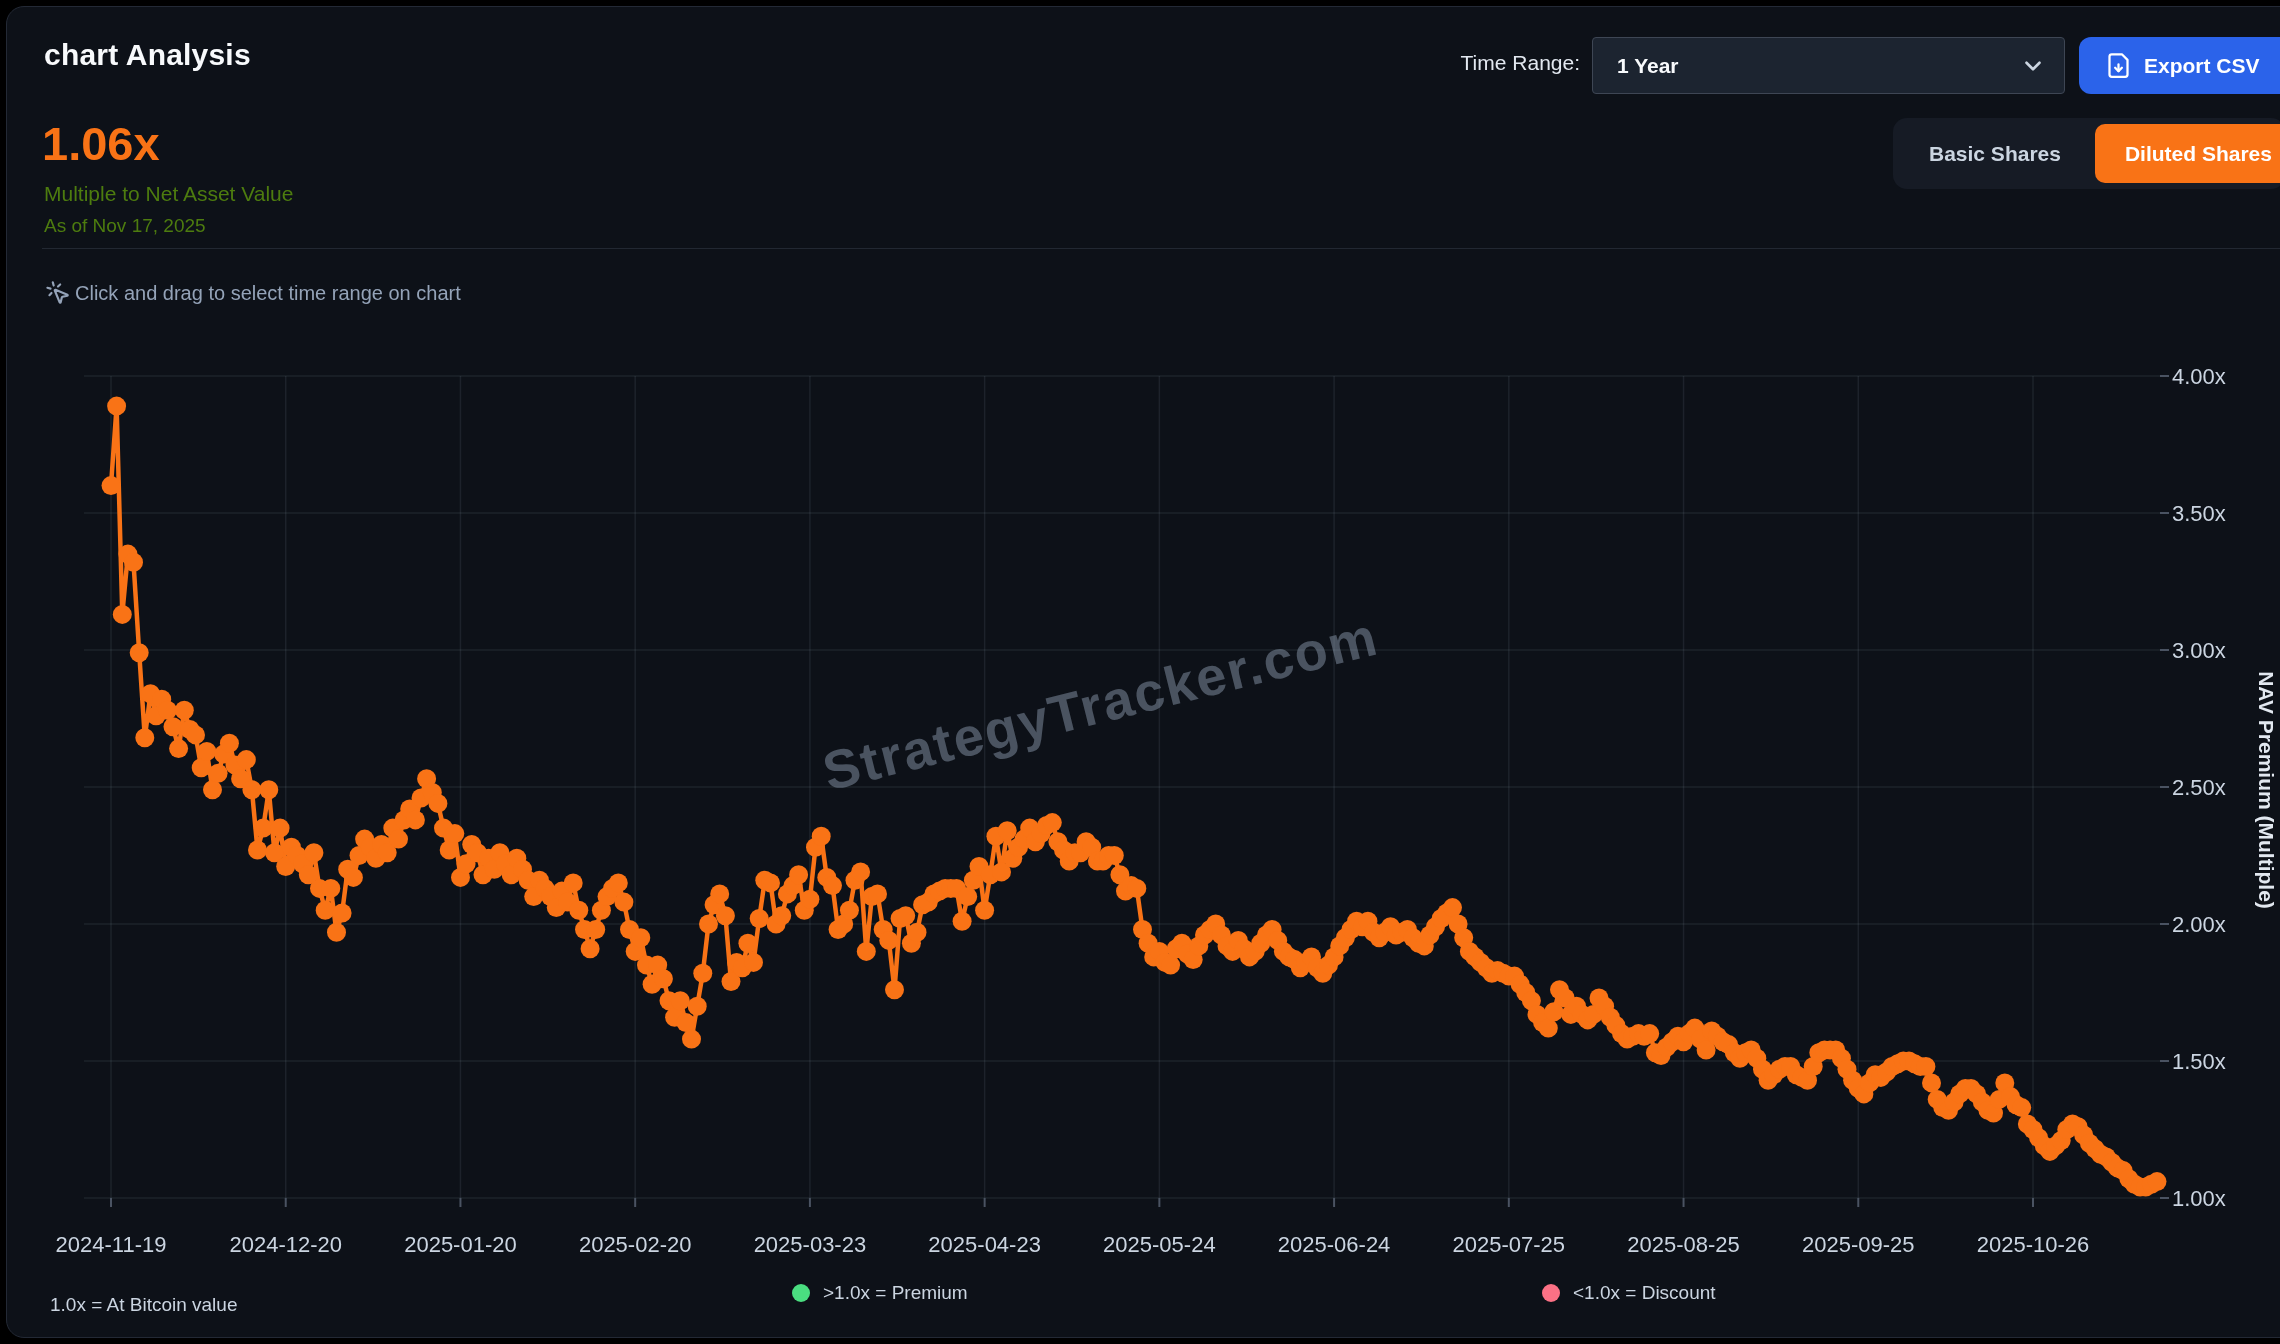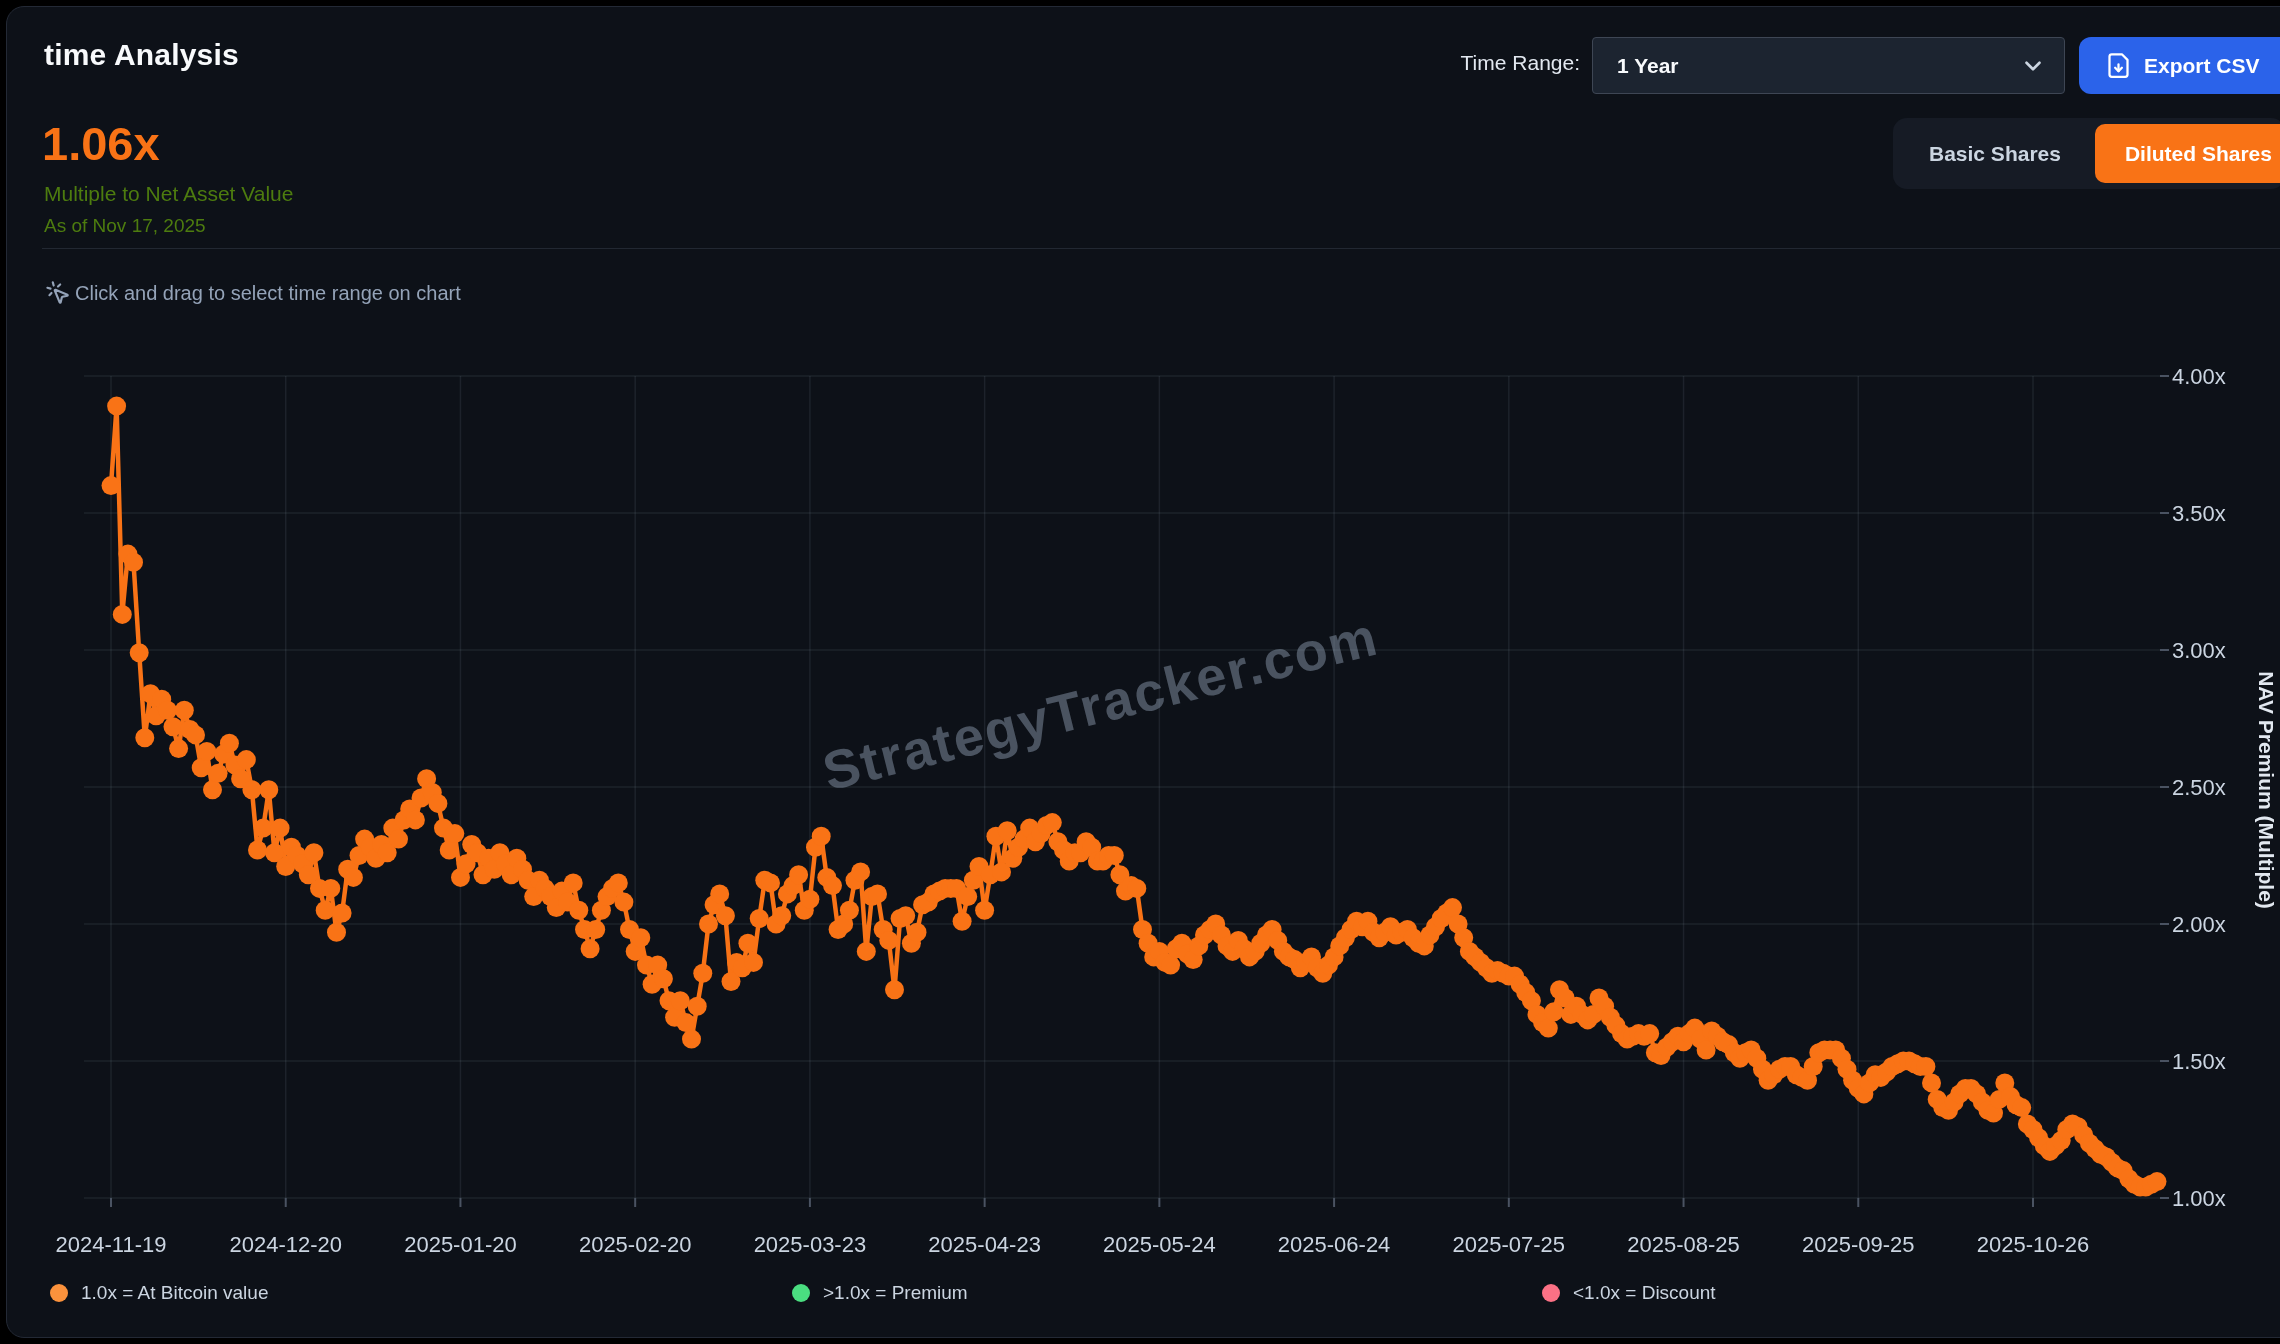--- a/index.html
+++ b/index.html
@@ -476,21 +476,21 @@
     <circle cx="2123.2" cy="1170.6" r="9.5" fill="#f97316"></circle>
     <circle cx="2128.8" cy="1178.8" r="9.5" fill="#f97316"></circle>
     <circle cx="2134.5" cy="1184.3" r="9.5" fill="#f97316"></circle>
     <circle cx="2140.1" cy="1187.0" r="9.5" fill="#f97316"></circle>
     <circle cx="2145.7" cy="1187.0" r="9.5" fill="#f97316"></circle>
     <circle cx="2151.4" cy="1184.3" r="9.5" fill="#f97316"></circle>
     <circle cx="2157.0" cy="1181.6" r="9.5" fill="#f97316"></circle>
     <rect x="84" y="376" width="2077" height="822" fill="transparent" style="cursor:crosshair"></rect>
   </svg>
 
-<div class="abs page-title">time Analysis</div>
+<div class="abs page-title">chart Analysis</div>
 
 <div class="abs tr-label">Time Range:</div>
 
 <div class="abs select">
   <span class="val">1 Year</span>
   <span>
     <svg class="icon" width="26" height="26" viewBox="0 0 24 24" fill="none" stroke="#cbd5e1" stroke-width="2.4" stroke-linecap="round" stroke-linejoin="round">
         <path d="m6 9 6 6 6-6"></path>
       </svg>
   </span>
@@ -524,21 +524,21 @@
         <path d="M14 4.1 12 6"></path>
         <path d="m5.1 8-2.9-.8"></path>
         <path d="m6 12-1.9 2"></path>
         <path d="M7.2 2.2 8 5.1"></path>
         <path d="M9.037 9.69a.498.498 0 0 1 .653-.653l11 4.5a.5.5 0 0 1-.074.949l-4.349 1.041a1 1 0 0 0-.74.739l-1.04 4.35a.5.5 0 0 1-.95.074z"></path>
       </svg>
   </span>
   <span>Click and drag to select time range on chart</span>
 </div>
 
-<div class="abs legend-item" style="left:50px;">
+<div class="abs legend-item" style="left:50px;flex-direction:column;">
   <span class="legend-dot" style="background: rgb(251, 146, 60);"></span>
   <span>1.0x = At Bitcoin value</span>
 </div>
 <div class="abs legend-item" style="left:792px;justify-content:center;">
   <span class="legend-dot" style="background: rgb(74, 222, 128);"></span>
   <span>&gt;1.0x = Premium</span>
 </div>
 <div class="abs legend-item" style="left:1542px;">
   <span class="legend-dot" style="background: rgb(251, 113, 133);"></span>
   <span>&lt;1.0x = Discount</span>

